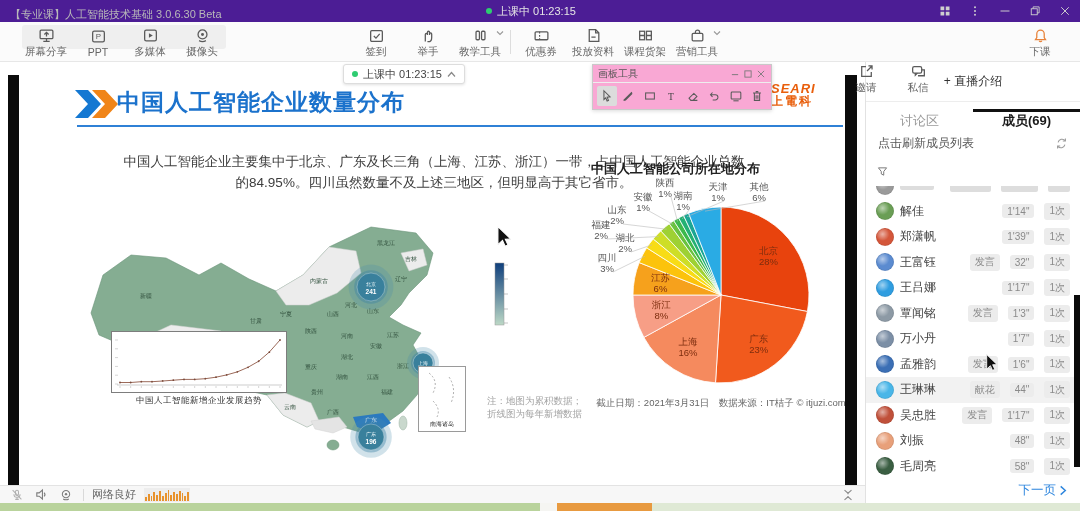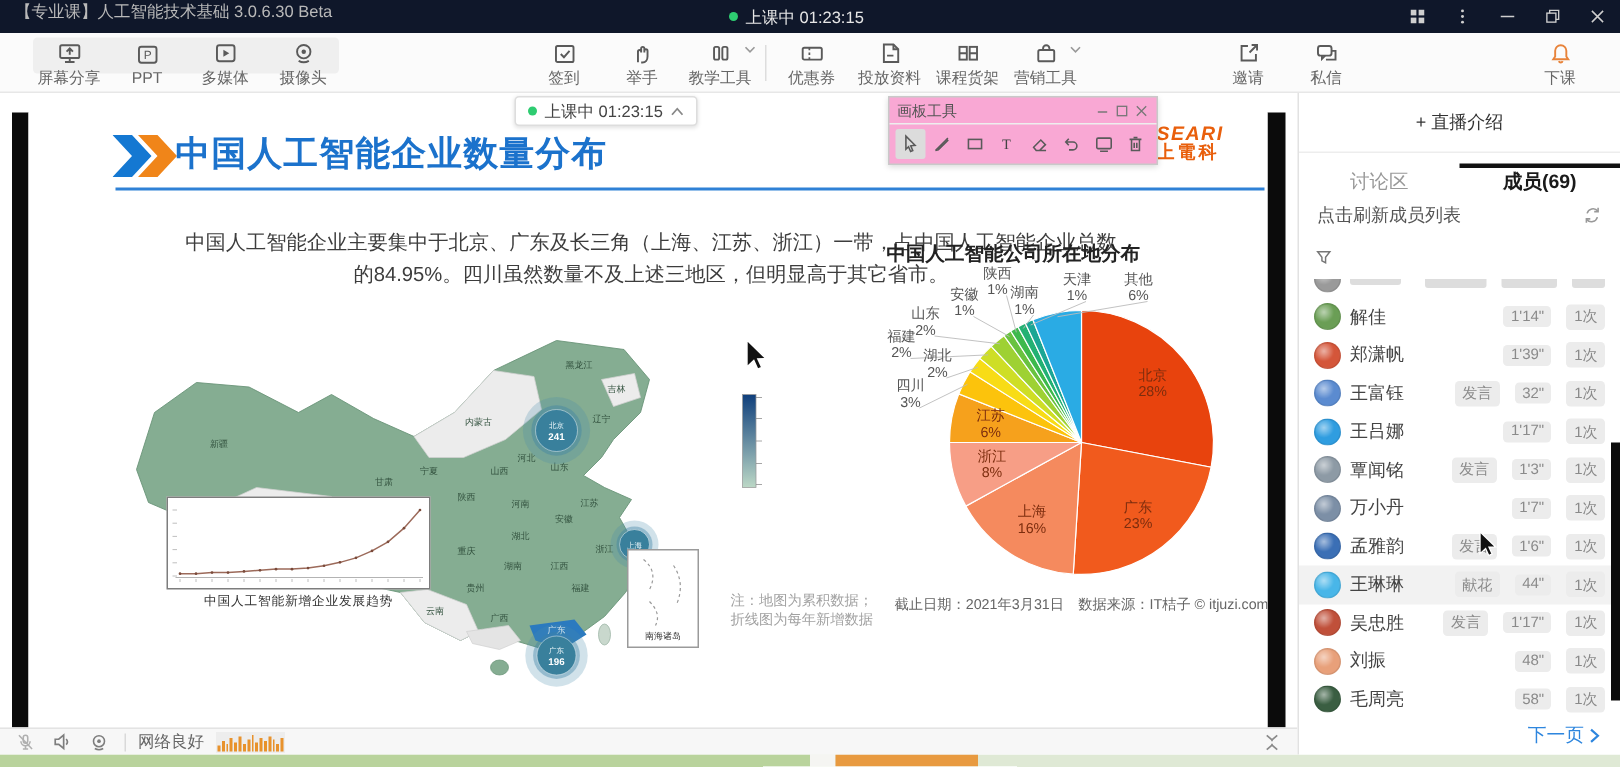--- a/index.html
+++ b/index.html
@@ -1,39 +1,39 @@
 <!DOCTYPE html>
 <html><head>
 <meta charset="utf-8">
 <style>
   *{margin:0;padding:0;box-sizing:border-box;}
   html,body{width:1080px;height:511px;}
   body{position:relative;overflow:hidden;font-family:"Liberation Sans",sans-serif;background:#fff;-webkit-font-smoothing:antialiased;}
   svg{display:block;}
 
   
-  .titlebar{position:absolute;left:0;top:0;width:1080px;height:22px;background:#0f172a;display:flex;align-items:flex-start;z-index:30;}
+  .titlebar{position:absolute;left:0;top:0;width:1080px;height:22px;background:#4c1d95;display:flex;align-items:flex-end;z-index:30;}
   .titlebar .app-title{color:#b9b9b9;font-size:11px;padding-left:10px;white-space:nowrap;}
   .titlebar .tb-center{position:absolute;left:486px;top:0;height:22px;display:flex;align-items:center;gap:5px;color:#e6e6e6;font-size:11px;}
   .dot{width:6px;height:6px;border-radius:50%;display:inline-block;}
   .win-controls{position:absolute;right:0;top:0;height:22px;display:flex;align-items:center;}
   .win-btn{width:30px;height:22px;display:flex;align-items:center;justify-content:center;color:#cfcfcf;}
 
   
   .toolbar{position:absolute;left:0;top:22px;width:1080px;height:40px;background:#fbfbfb;border-bottom:1px solid #e7e7e7;z-index:25;}
   .tb-group{position:absolute;top:0;height:40px;display:flex;align-items:stretch;}
   .tb-item{position:relative;width:52px;display:flex;flex-direction:column;align-items:center;justify-content:center;padding-top:2px;}
   .tb-item .lab{font-size:10.5px;color:#666;margin-top:1px;white-space:nowrap;}
   .tb-item .ic{height:17px;display:flex;align-items:center;justify-content:center;}
   .tb-caret{position:absolute;right:2px;top:8px;}
   .tb-divider{width:1px;height:24px;background:#ddd;align-self:center;margin:0 4px;}
   #toolbar-primary{left:20px;}
   #toolbar-primary .grp-bg{position:absolute;left:2px;top:3px;width:204px;height:24px;background:#efefef;border-radius:3px;}
   #toolbar-secondary{left:350px;}
-  #toolbar-tertiary{left:806px;}
+  #toolbar-tertiary{left:840px;margin-top:36px;}
   #toolbar-end{right:14px;}
 
   
   .stage{position:absolute;left:0;top:62px;width:865px;height:423px;background:#fff;}
   .stage .bar-left{position:absolute;left:8px;top:13px;width:11px;height:410px;background:#0b0b0b;}
   .stage .bar-right{position:absolute;left:845px;top:13px;width:12px;height:410px;background:#0b0b0b;}
   .slide{position:absolute;left:19px;top:13px;width:826px;height:410px;background:#fff;overflow:hidden;}
 
   
   .slide-title{position:absolute;left:98px;top:12px;font-size:23px;font-weight:bold;color:#1b72cc;letter-spacing:1px;}

